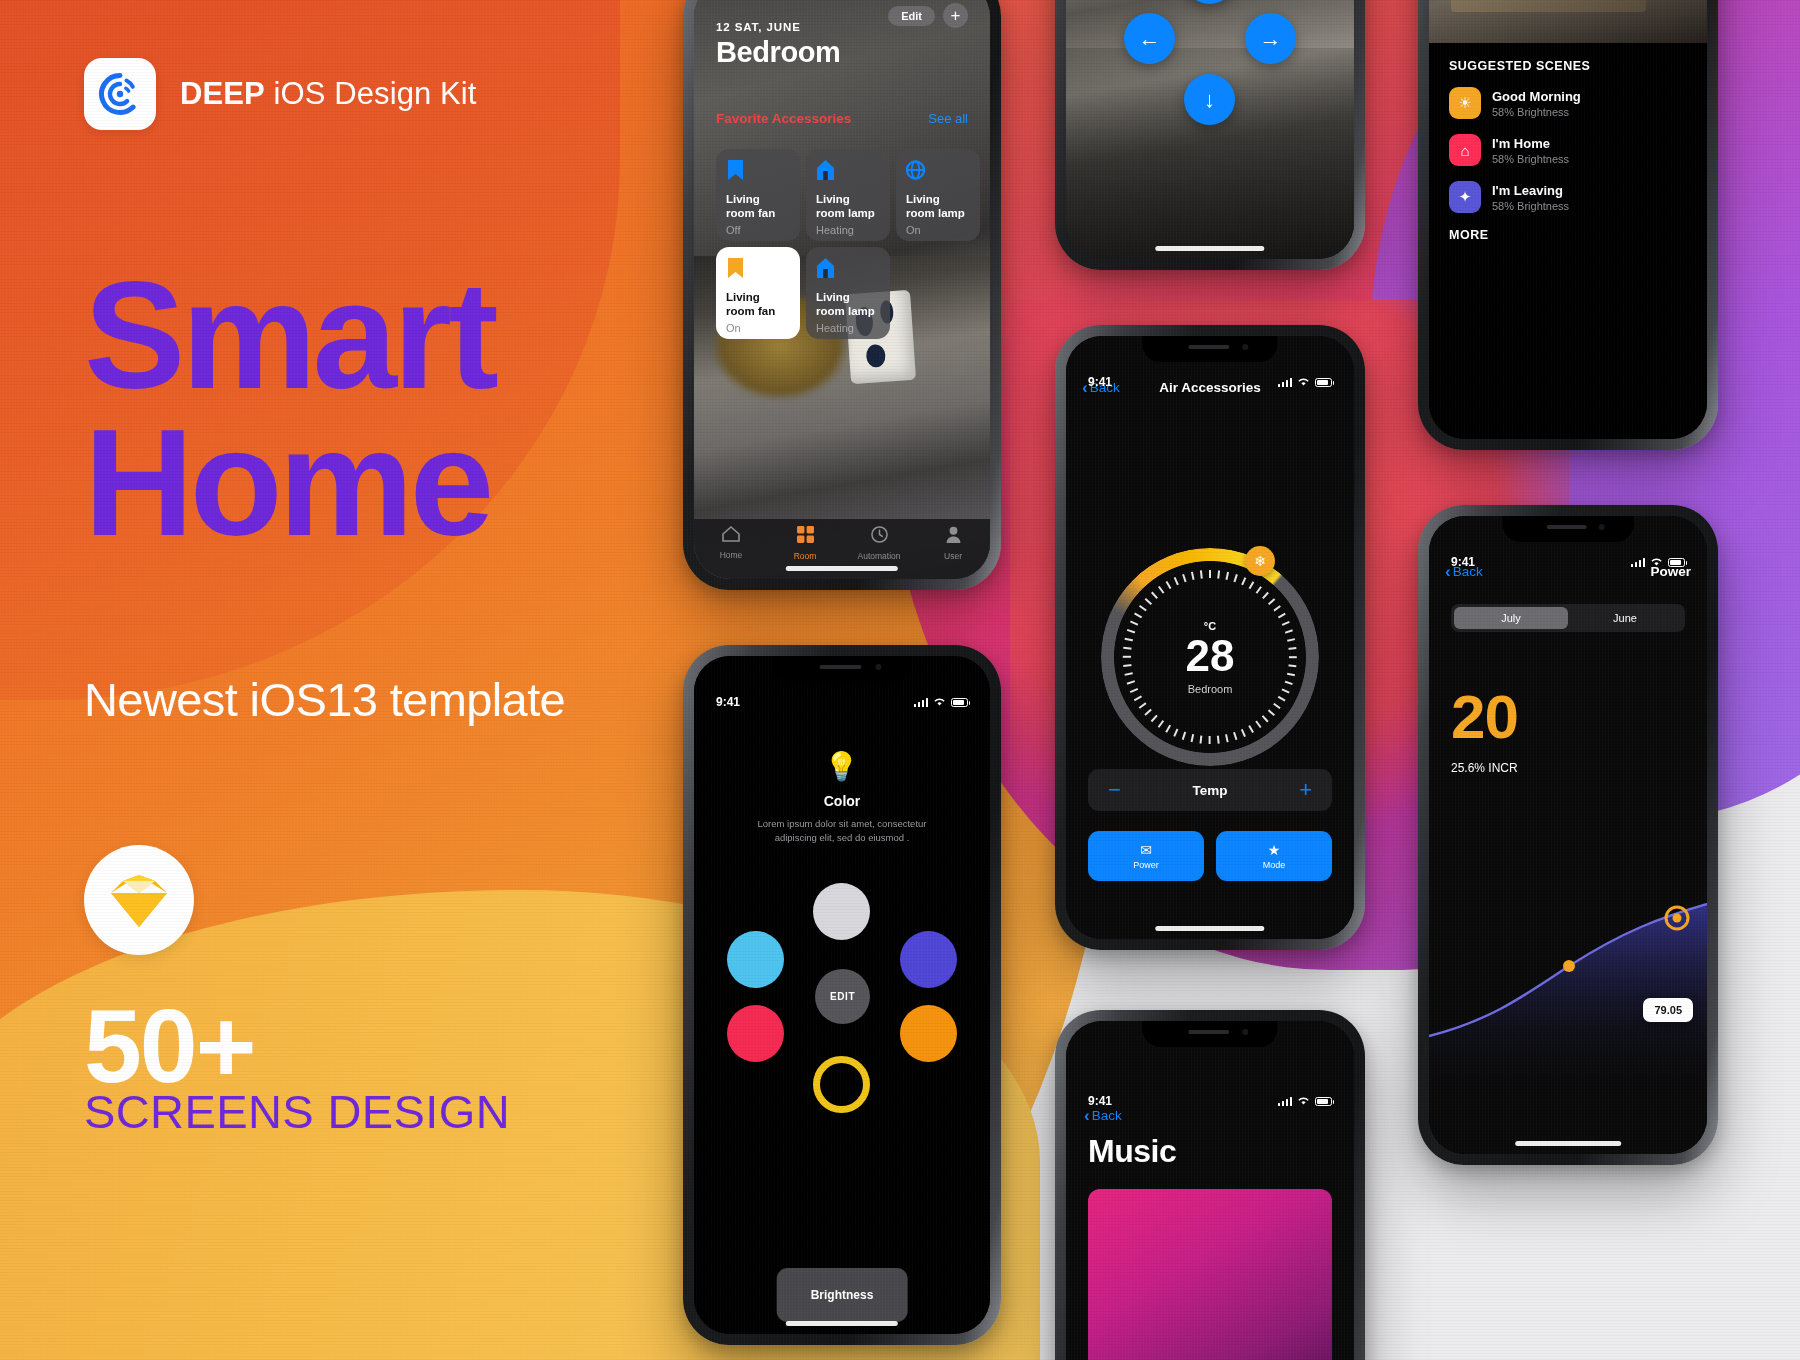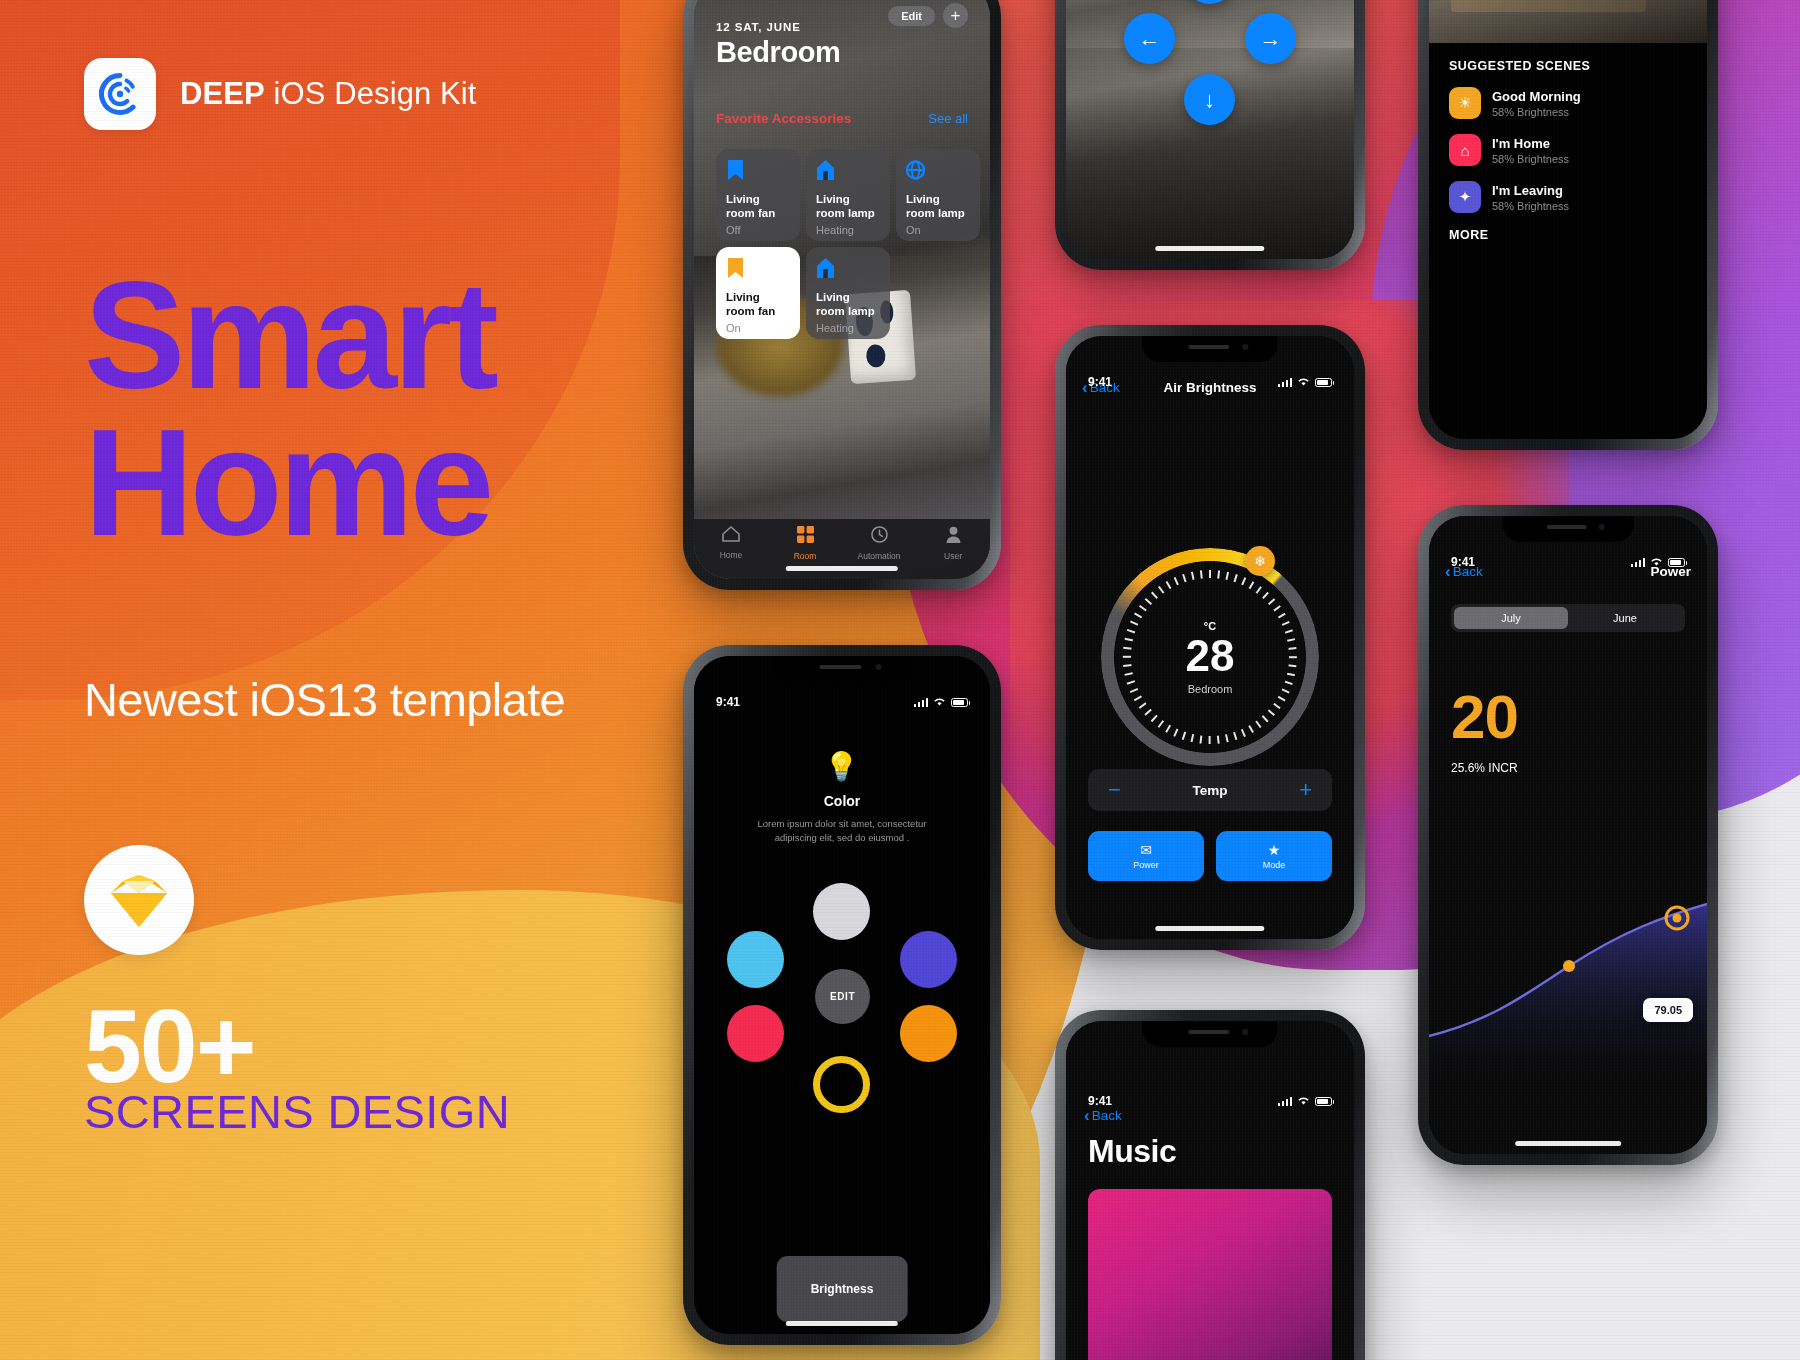--- a/index.html
+++ b/index.html
@@ -220,21 +220,21 @@
   .cl-d { color:#9b9ba0; text-align:center; font-size:9.5px; line-height:1.45;
           margin:8px auto 0; width:210px;}
   .wheel { position:relative; width:230px; height:230px; margin:38px auto 0; }
   .sw { position:absolute; width:57px; height:57px; border-radius:50%; }
   .sw.ring { background:transparent; border:7px solid #f0c419; }
   .sw.edit { width:55px; height:55px; background:#55555a; color:#fff; font-size:10px;
              font-weight:600; display:flex; align-items:center; justify-content:center; letter-spacing:.6px;}
   .brightness {
     position:absolute; left:50%; transform:translateX(-50%); bottom:12px;
     background:#48484c; color:#fff; font-size:12px; font-weight:600;
-    padding:26px 34px; border-radius:11px;
+    padding:20px 34px; border-radius:11px;
   }
 
   
   #phone-ac { left:1055px; top:325px; width:310px; height:625px; }
   .ac-body { position:absolute; inset:0; background:#0a0a0b; }
   .ac-nav { position:absolute; top:36px; left:0; right:0; height:30px;
             display:flex; align-items:center; padding:0 16px; z-index:6;}
   .ac-back { color:#0b84ff; font-size:13.5px; display:flex; align-items:center; gap:2px;}
   .chev { font-size:17px; line-height:1; font-weight:600; }
   .ac-title { position:absolute; left:0; right:0; text-align:center;
@@ -568,21 +568,21 @@
               </svg>
             <span class="batt"></span>
           </span>
         </div>
 
         <div class="ac-nav">
           <div class="ac-back">
             <span class="chev">‹</span>
             <span>Back</span>
           </div>
-          <div class="ac-title">Air Brightness</div>
+          <div class="ac-title">Air Accessories</div>
         </div>
 
         <div class="dial-wrap">
           <div class="dial-ring"></div>
           <div class="ticks" id="ac-ticks">
               <i style="transform:rotate(0deg)"></i>
               <i style="transform:rotate(6deg)"></i>
               <i style="transform:rotate(12deg)"></i>
               <i style="transform:rotate(18deg)"></i>
               <i style="transform:rotate(24deg)"></i>

